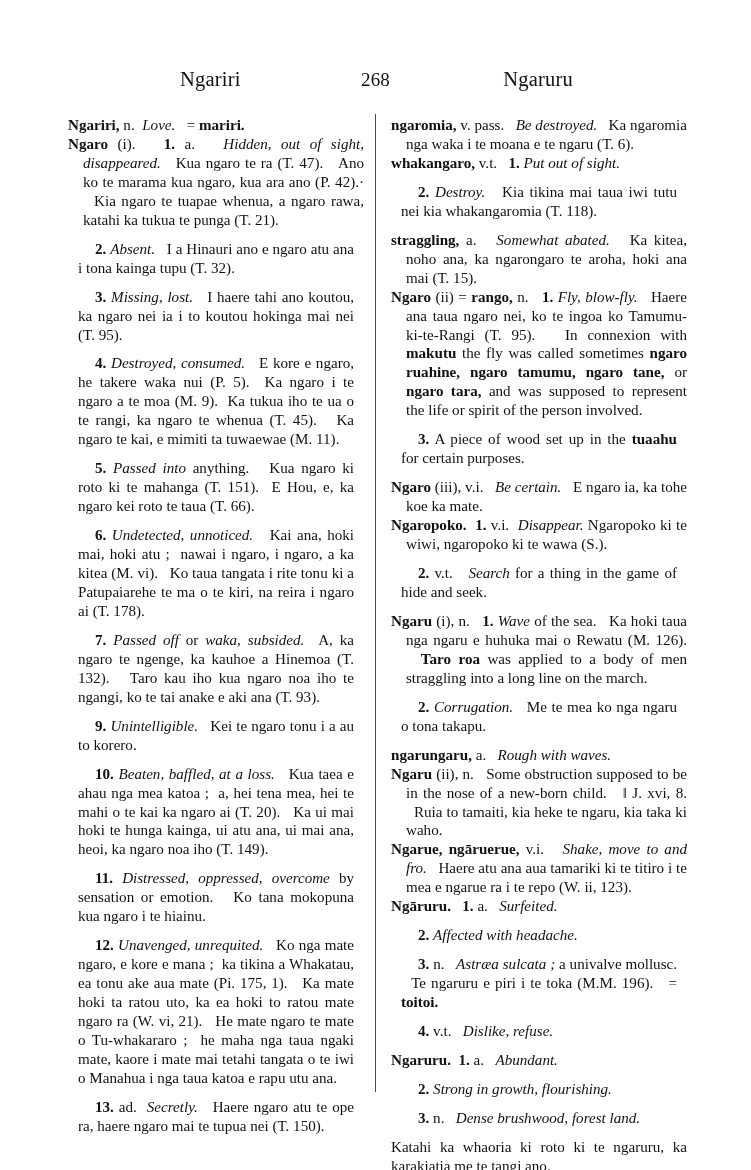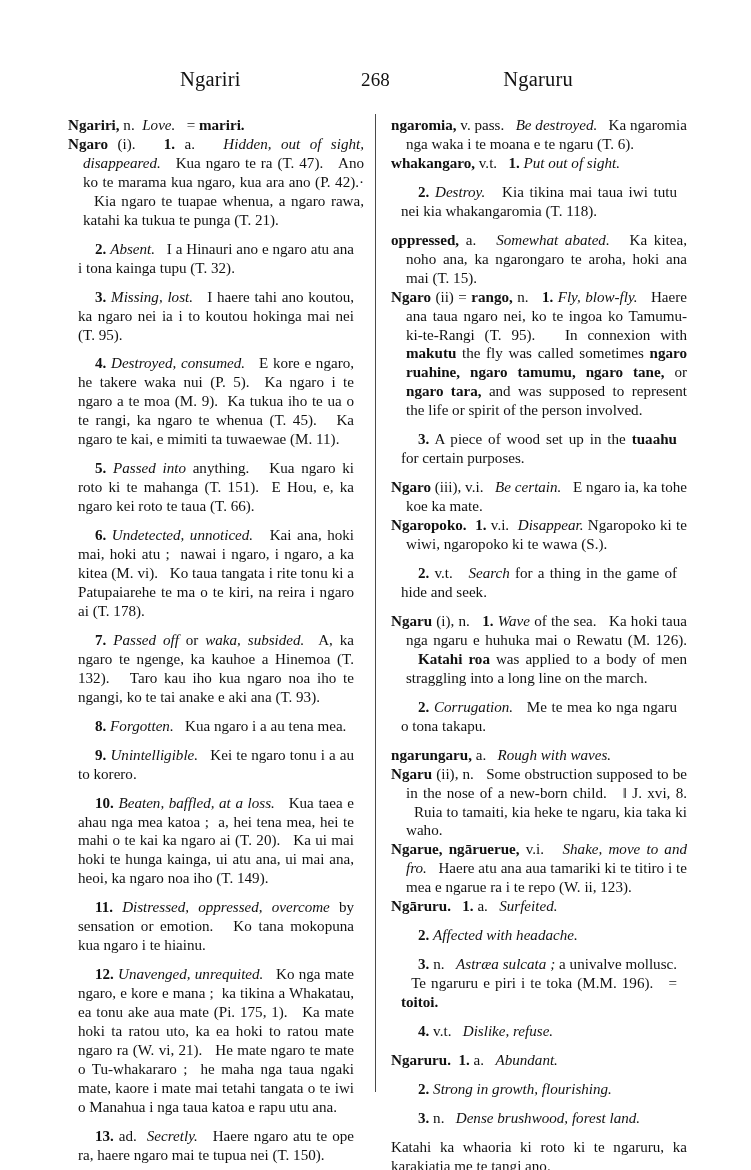--- a/index.html
+++ b/index.html
@@ -120,39 +120,38 @@
 
   <div class="col col-left" id="col-left">
       <p class="entry"><b>Ngariri,</b> n. &nbsp;<i>Love.</i> &nbsp;&nbsp;= <b>mariri.</b></p>
       <p class="entry"><b>Ngaro</b> (i). &nbsp;&nbsp;<b>1.</b> a. &nbsp;&nbsp;<i>Hidden, out of sight, disappeared.</i> &nbsp;&nbsp;Kua ngaro te ra (T. 47). &nbsp;&nbsp;Ano ko te marama kua ngaro, kua ara ano (P. 42).· &nbsp;&nbsp;Kia ngaro te tuapae whenua, a ngaro rawa, katahi ka tukua te punga (T. 21).</p>
       <p class="sense"><b>2.</b> <i>Absent.</i> &nbsp;&nbsp;I a Hinauri ano e ngaro atu ana i tona kainga tupu (T. 32).</p>
       <p class="sense"><b>3.</b> <i>Missing, lost.</i> &nbsp;&nbsp;I haere tahi ano koutou, ka ngaro nei ia i to koutou hokinga mai nei (T. 95).</p>
       <p class="sense"><b>4.</b> <i>Destroyed, consumed.</i> &nbsp;&nbsp;E kore e ngaro, he takere waka nui (P. 5). &nbsp;Ka ngaro i te ngaro a te moa (M. 9). &nbsp;Ka tukua iho te ua o te rangi, ka ngaro te whenua (T. 45). &nbsp;&nbsp;Ka ngaro te kai, e mimiti ta tuwaewae (M. 11).</p>
       <p class="sense"><b>5.</b> <i>Passed into</i> anything. &nbsp;&nbsp;Kua ngaro ki roto ki te mahanga (T. 151). &nbsp;E Hou, e, ka ngaro kei roto te taua (T. 66).</p>
       <p class="sense"><b>6.</b> <i>Undetected, unnoticed.</i> &nbsp;&nbsp;Kai ana, hoki mai, hoki atu ; &nbsp;nawai i ngaro, i ngaro, a ka kitea (M. vi). &nbsp;&nbsp;Ko taua tangata i rite tonu ki a Patupaiarehe te ma o te kiri, na reira i ngaro ai (T. 178).</p>
       <p class="sense"><b>7.</b> <i>Passed off</i> or <i>waka, subsided.</i> &nbsp;A, ka ngaro te ngenge, ka kauhoe a Hinemoa (T. 132). &nbsp;&nbsp;Taro kau iho kua ngaro noa iho te ngangi, ko te tai anake e aki ana (T. 93).</p>
-      <p class="sense"><b>8.</b> <i>Forgotten.</i> &nbsp;&nbsp;Kua ngaro i a au tena mea.</p>
       <p class="sense"><b>9.</b> <i>Unintelligible.</i> &nbsp;&nbsp;Kei te ngaro tonu i a au to korero.</p>
       <p class="sense"><b>10.</b> <i>Beaten, baffled, at a loss.</i> &nbsp;&nbsp;Kua taea e ahau nga mea katoa ; &nbsp;a, hei tena mea, hei te mahi o te kai ka ngaro ai (T. 20). &nbsp;&nbsp;Ka ui mai hoki te hunga kainga, ui atu ana, ui mai ana, heoi, ka ngaro noa iho (T. 149).</p>
       <p class="sense"><b>11.</b> <i>Distressed, oppressed, overcome</i> by sensation or emotion. &nbsp;&nbsp;Ko tana mokopuna kua ngaro i te hiainu.</p>
       <p class="sense"><b>12.</b> <i>Unavenged, unrequited.</i> &nbsp;&nbsp;Ko nga mate ngaro, e kore e mana ; &nbsp;ka tikina a Whakatau, ea tonu ake aua mate (Pi. 175, 1). &nbsp;&nbsp;Ka mate hoki ta ratou uto, ka ea hoki to ratou mate ngaro ra (W. vi, 21). &nbsp;&nbsp;He mate ngaro te mate o Tu-whakararo ; &nbsp;he maha nga taua ngaki mate, kaore i mate mai tetahi tangata o te iwi o Manahua i nga taua katoa e rapu utu ana.</p>
       <p class="sense"><b>13.</b> ad. &nbsp;<i>Secretly.</i> &nbsp;&nbsp;Haere ngaro atu te ope ra, haere ngaro mai te tupua nei (T. 150).</p>
     </div>
 
   <div class="col col-right" id="col-right">
       <p class="entry"><b>ngaromia,</b> v. pass. &nbsp;&nbsp;<i>Be destroyed.</i> &nbsp;&nbsp;Ka ngaromia nga waka i te moana e te ngaru (T. 6).</p>
       <p class="entry"><b>whakangaro,</b> v.t. &nbsp;&nbsp;<b>1.</b> <i>Put out of sight.</i></p>
       <p class="sense"><b>2.</b> <i>Destroy.</i> &nbsp;&nbsp;Kia tikina mai taua iwi tutu nei kia whakangaromia (T. 118).</p>
-      <p class="entry"><b>oppressed,</b> a. &nbsp;&nbsp;<i>Somewhat abated.</i> &nbsp;&nbsp;Ka kitea, noho ana, ka ngarongaro te aroha, hoki ana mai (T. 15).</p>
+      <p class="entry"><b>straggling,</b> a. &nbsp;&nbsp;<i>Somewhat abated.</i> &nbsp;&nbsp;Ka kitea, noho ana, ka ngarongaro te aroha, hoki ana mai (T. 15).</p>
       <p class="entry"><b>Ngaro</b> (ii) = <b>rango,</b> n. &nbsp;&nbsp;<b>1.</b> <i>Fly, blow-fly.</i> &nbsp;&nbsp;Haere ana taua ngaro nei, ko te ingoa ko Tamumu-ki-te-Rangi (T. 95). &nbsp;&nbsp;In connexion with <b>makutu</b> the fly was called sometimes <b>ngaro ruahine, ngaro tamumu, ngaro tane,</b> or <b>ngaro tara,</b> and was supposed to represent the life or spirit of the person involved.</p>
       <p class="sense"><b>3.</b> A piece of wood set up in the <b>tuaahu</b> for certain purposes.</p>
       <p class="entry"><b>Ngaro</b> (iii), v.i. &nbsp;&nbsp;<i>Be certain.</i> &nbsp;&nbsp;E ngaro ia, ka tohe koe ka mate.</p>
       <p class="entry"><b>Ngaropoko.</b> &nbsp;<b>1.</b> v.i. &nbsp;<i>Disappear.</i> Ngaropoko ki te wiwi, ngaropoko ki te wawa (S.).</p>
       <p class="sense"><b>2.</b> v.t. &nbsp;&nbsp;<i>Search</i> for a thing in the game of hide and seek.</p>
-      <p class="entry"><b>Ngaru</b> (i), n. &nbsp;&nbsp;<b>1.</b> <i>Wave</i> of the sea. &nbsp;&nbsp;Ka hoki taua nga ngaru e huhuka mai o Rewatu (M. 126). &nbsp;&nbsp;<b>Katahi roa</b> was applied to a body of men straggling into a long line on the march.</p>
+      <p class="entry"><b>Ngaru</b> (i), n. &nbsp;&nbsp;<b>1.</b> <i>Wave</i> of the sea. &nbsp;&nbsp;Ka hoki taua nga ngaru e huhuka mai o Rewatu (M. 126). &nbsp;&nbsp;<b>Taro roa</b> was applied to a body of men straggling into a long line on the march.</p>
       <p class="sense"><b>2.</b> <i>Corrugation.</i> &nbsp;&nbsp;Me te mea ko nga ngaru o tona takapu.</p>
       <p class="entry"><b>ngarungaru,</b> a. &nbsp;&nbsp;<i>Rough with waves.</i></p>
       <p class="entry"><b>Ngaru</b> (ii), n. &nbsp;&nbsp;Some obstruction supposed to be in the nose of a new-born child. &nbsp;&nbsp;‖ J. xvi, 8. &nbsp;&nbsp;Ruia to tamaiti, kia heke te ngaru, kia taka ki waho.</p>
       <p class="entry"><b>Ngarue, ngāruerue,</b> v.i. &nbsp;&nbsp;<i>Shake, move to and fro.</i> &nbsp;&nbsp;Haere atu ana aua tamariki ki te titiro i te mea e ngarue ra i te repo (W. ii, 123).</p>
       <p class="entry"><b>Ngāruru.</b> &nbsp;&nbsp;<b>1.</b> a. &nbsp;&nbsp;<i>Surfeited.</i></p>
       <p class="sense"><b>2.</b> <i>Affected with headache.</i></p>
       <p class="sense"><b>3.</b> n. &nbsp;&nbsp;<i>Astræa sulcata ;</i> a univalve mollusc. &nbsp;&nbsp;Te ngaruru e piri i te toka (M.M. 196). &nbsp;&nbsp;= <b>toitoi.</b></p>
       <p class="sense"><b>4.</b> v.t. &nbsp;&nbsp;<i>Dislike, refuse.</i></p>
       <p class="entry"><b>Ngaruru.</b> &nbsp;<b>1.</b> a. &nbsp;&nbsp;<i>Abundant.</i></p>
       <p class="sense"><b>2.</b> <i>Strong in growth, flourishing.</i></p>

